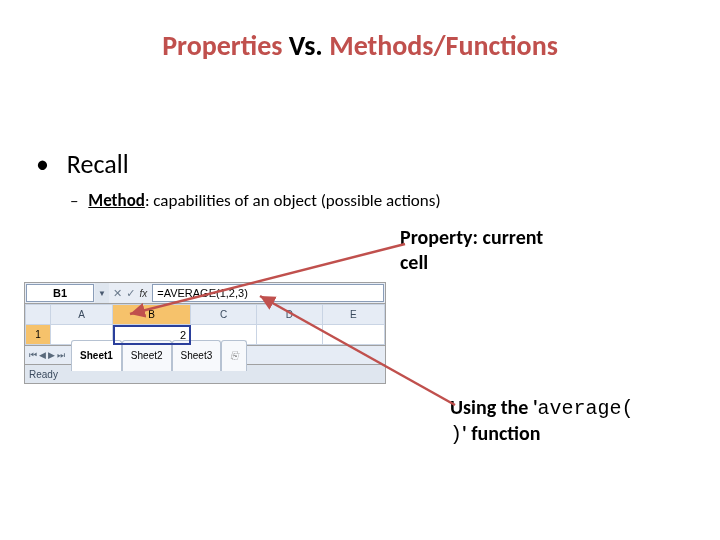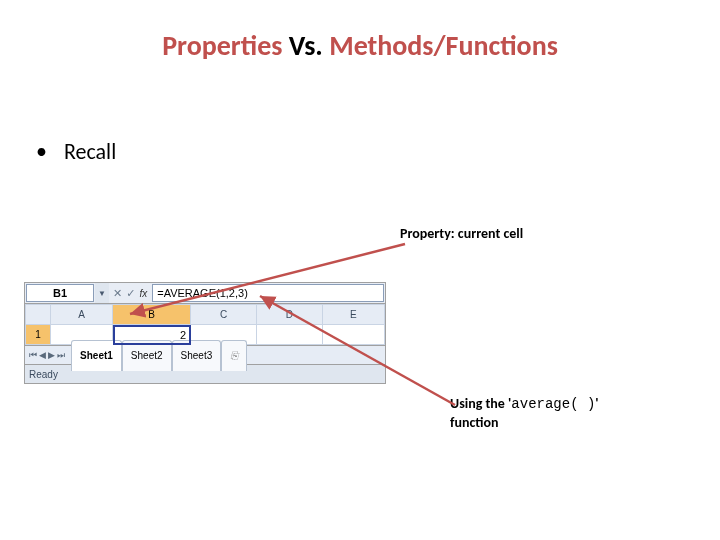--- a/index.html
+++ b/index.html
@@ -25,41 +25,41 @@
     top: 28px;
     text-align: center;
     font-size: 28px;
     font-weight: 700;
   }
   .title .part-red { color: #c0504d; }
   .title .part-black { color: #000; }
   .bullet1 {
     position: absolute;
     left: 36px;
-    top: 138px;
-    font-size: 22px;
+    top: 148px;
+    font-size: 26px;
   }
   .bullet1::before {
     content: "•";
     margin-right: 12px;
   }
   .sub {
     position: absolute;
     left: 70px;
     font-size: 17px;
     line-height: 1.3;
   }
   .sub .dash { margin-right: 6px; }
   .sub .lbl { font-weight: 700; text-decoration: underline; }
   .sub1 { top: 166px; }
   .sub2 { top: 190px; }
 
   .callout {
     position: absolute;
-    font-size: 14px;
+    font-size: 20px;
     font-weight: 700;
     line-height: 1.25;
   }
   .callout1 { left: 400px; top: 225px; width: 160px; }
   .callout2 { left: 450px; top: 395px; width: 200px; }
   .mono { font-family: "Courier New", monospace; font-weight: 400; }
 
   
   svg.arrows {
     position: absolute;
@@ -224,20 +224,24 @@
 <div class="slide">
 
   <div class="title">
     <span class="part-red">Properties</span><span class="part-black"> Vs. </span><span class="part-red">Methods/Functions</span>
   </div>
 
   <div class="bullet1">
     <span>Recall</span>
   </div>
 
+  <div class="sub sub2">
+    <span class="dash">–</span>
+    <span class="lbl">Method</span><span>: capabilities of an object (possible actions)</span>
+  </div>
 
   <div class="callout callout1">
     <span>Property: current cell</span>
   </div>
   <div class="callout callout2">
     <span>Using the '</span><span class="mono">average( )</span><span>' function</span>
   </div>
 
   <div class="excel">
     <div class="fbar">

